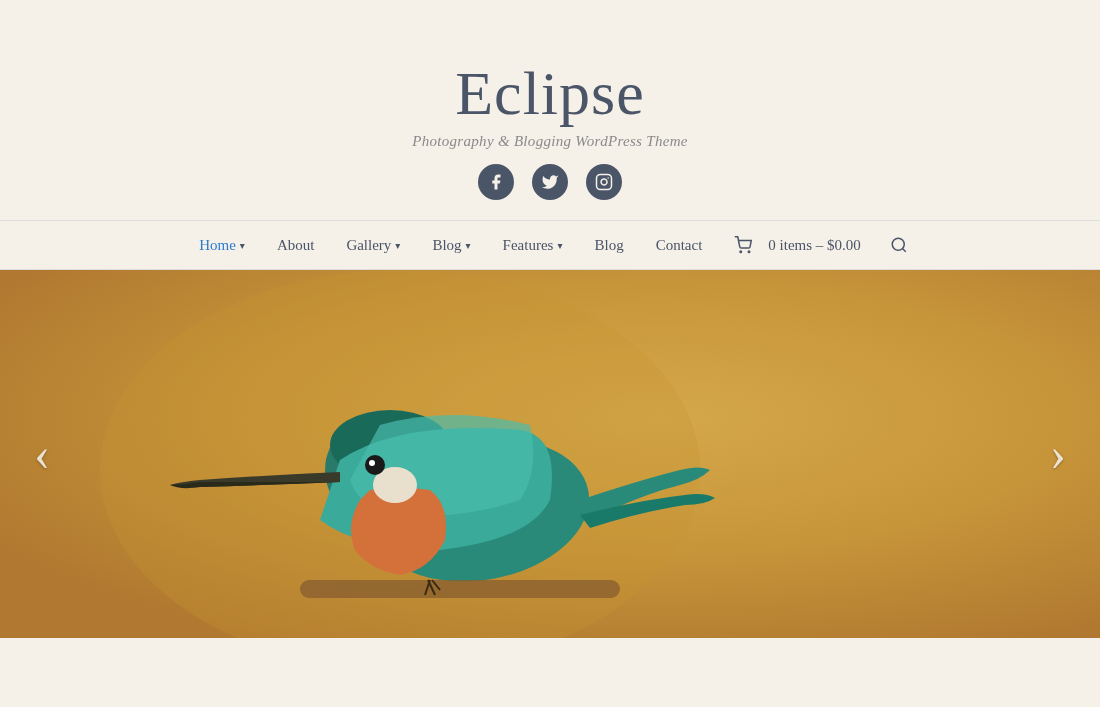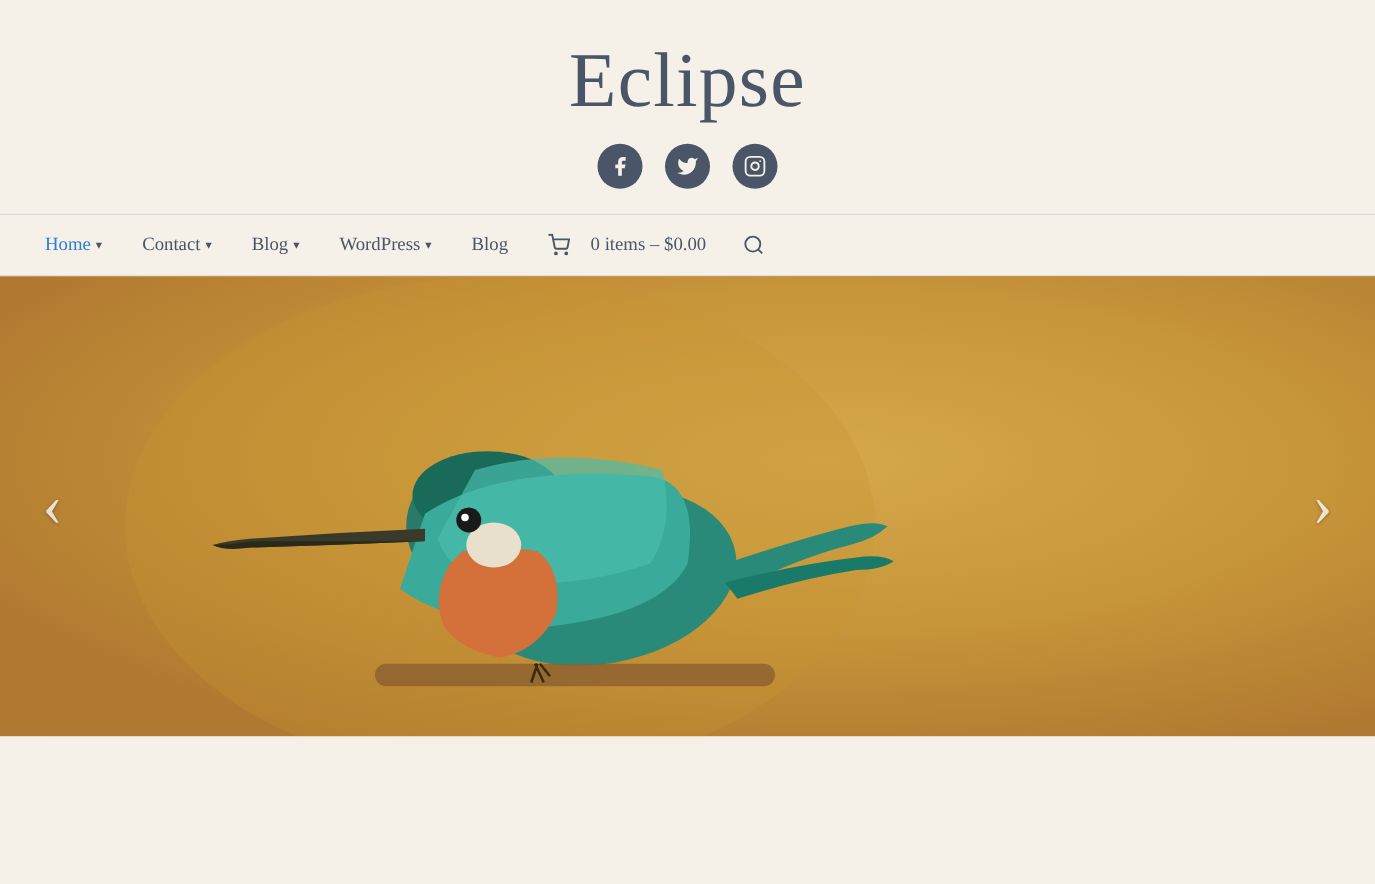--- a/index.html
+++ b/index.html
@@ -12,20 +12,21 @@
       overflow: hidden;
     }
 
     
     .header {
       display: flex;
       flex-direction: column;
       align-items: center;
       padding: 30px 0 20px 0;
       background-color: #f5f0e8;
+      margin-top: 28px;
     }
 
     .site-title {
       font-size: 62px;
       font-weight: 400;
       color: #4a5568;
       letter-spacing: 1px;
       font-family: Georgia, serif;
     }
 
@@ -60,21 +61,21 @@
       height: 18px;
       fill: #f5f0e8;
     }
 
     
     nav {
       background-color: #f5f0e8;
       border-top: 1px solid #ddd;
       border-bottom: 1px solid #ddd;
       display: flex;
-      justify-content: flex-start;
+      justify-content: center;
       align-items: center;
       padding: 0 20px;
       height: 50px;
     }
 
     .nav-items {
       display: flex;
       align-items: center;
       gap: 0;
       list-style: none;
@@ -192,20 +193,21 @@
       line-height: 1;
       color: rgba(255,255,255,0.8);
       text-shadow: 0 1px 3px rgba(0,0,0,0.3);
     }
   </style>
 </head>
 <body>
 
 <div class="header">
   <h1 class="site-title">Eclipse</h1>
+  <p class="site-tagline">Photography &amp; Blogging WordPress Theme</p>
 
   <div class="social-icons">
 
     <div class="social-icon">
       <svg viewBox="0 0 24 24" xmlns="http://www.w3.org/2000/svg">
         <path d="M18 2h-3a5 5 0 0 0-5 5v3H7v4h3v8h4v-8h3l1-4h-4V7a1 1 0 0 1 1-1h3z"></path>
       </svg>
     </div>
 
     <div class="social-icon">
@@ -227,39 +229,49 @@
 <nav>
   <ul class="nav-items">
     <li class="nav-item">
       <a class="nav-link active">
         <span>Home</span>
         <span class="nav-chevron">▾</span>
       </a>
     </li>
     <li class="nav-item">
       <a class="nav-link">
-        <span>Contact</span>
+        <span>About</span>
+      </a>
+    </li>
+    <li class="nav-item">
+      <a class="nav-link">
+        <span>Gallery</span>
         <span class="nav-chevron">▾</span>
       </a>
     </li>
     <li class="nav-item">
       <a class="nav-link">
         <span>Blog</span>
         <span class="nav-chevron">▾</span>
       </a>
     </li>
     <li class="nav-item">
       <a class="nav-link">
-        <span>WordPress</span>
+        <span>Features</span>
         <span class="nav-chevron">▾</span>
       </a>
     </li>
     <li class="nav-item">
       <a class="nav-link">
         <span>Blog</span>
+      </a>
+    </li>
+    <li class="nav-item">
+      <a class="nav-link">
+        <span>Contact</span>
       </a>
     </li>
     <li class="nav-item">
       <div class="nav-cart">
         <svg width="18" height="18" viewBox="0 0 24 24" fill="none" stroke="#4a5568" stroke-width="2">
           <circle cx="9" cy="21" r="1"></circle>
             <circle cx="20" cy="21" r="1"></circle>
           <path d="M1 1h4l2.68 13.39a2 2 0 0 0 2 1.61h9.72a2 2 0 0 0 2-1.61L23 6H6"></path>
         </svg>
         <span>0 items – $0.00</span>

